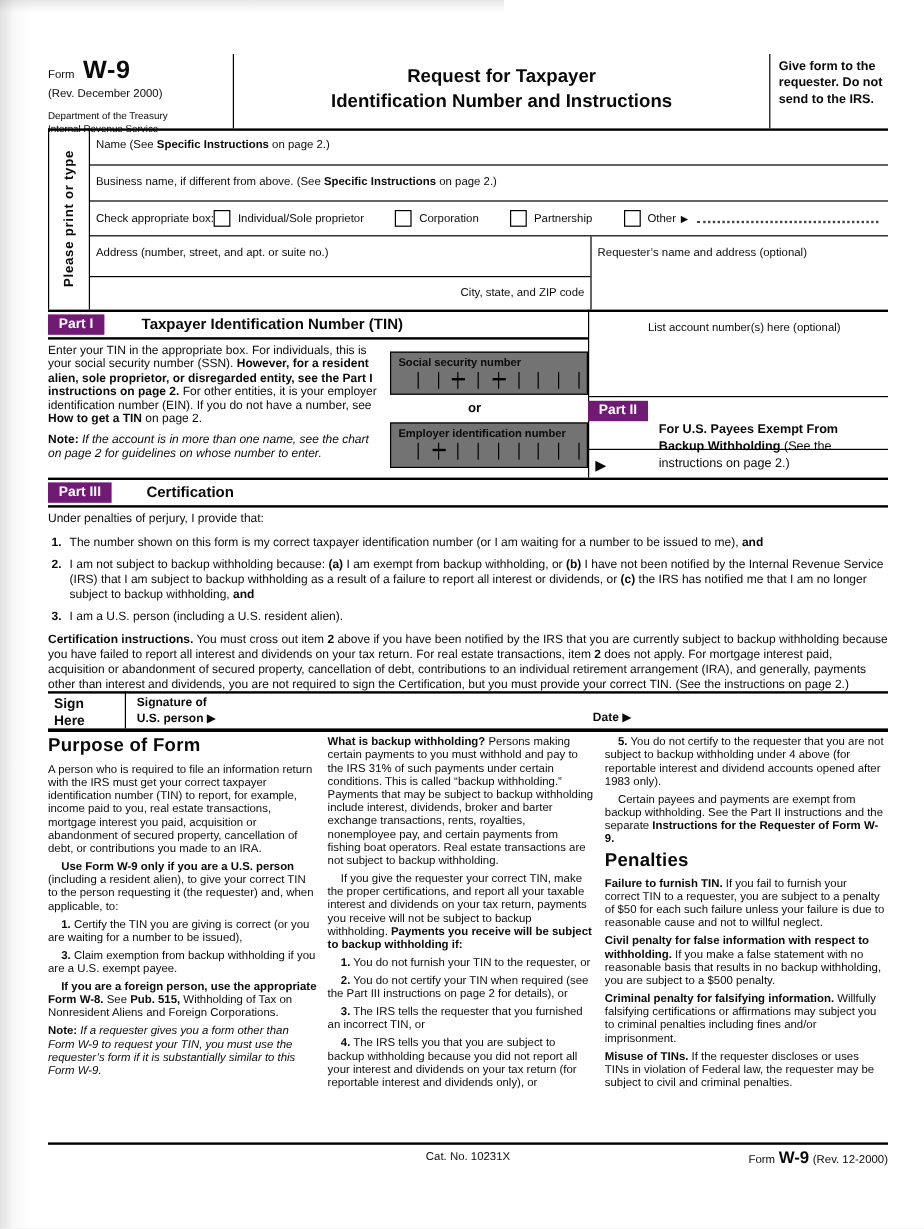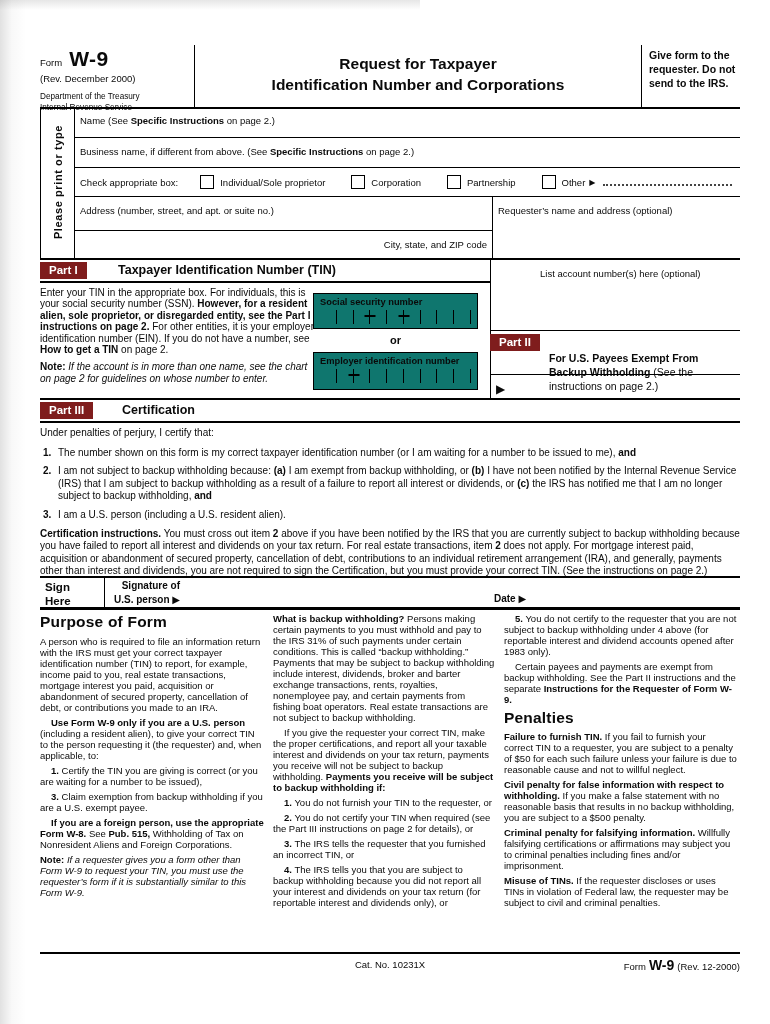--- a/index.html
+++ b/index.html
@@ -26,26 +26,26 @@
   .give-form{font-size:10.5px;font-weight:700;line-height:1.32;}
   
   .flabel{font-size:9.5px;}
   .cell{box-sizing:border-box;padding:3px 5px;}
   .vertical-label{writing-mode:vertical-rl;transform:rotate(180deg);
     font-weight:700;font-size:11px;letter-spacing:.6px;white-space:nowrap;}
   .cbx{width:12px;height:12px;border:1px solid #000;background:#fff;flex:0 0 auto;}
   .cb-item{display:flex;align-items:center;font-size:9.5px;}
   .dotline{flex:1;border-bottom:2px dotted #444;height:9px;margin:0 4px 3px 8px;}
   
-  .part-label{background:#7f1d1d;color:#fff;font-weight:700;font-size:11.5px;
+  .part-label{background:#701a75;color:#fff;font-weight:700;font-size:11.5px;
     padding:2px 9px 3px;display:inline-block;white-space:nowrap;}
   .part-title{font-weight:700;font-size:12.5px;text-align:right;}
   .body-text{font-size:10px;line-height:1.14;}
   .body-text p{margin:0 0 5px;}
-  .tin-box{position:absolute;border:1.5px solid #000;box-sizing:border-box;padding:3px 6px 20px;background:#0f766e;}
+  .tin-box{position:absolute;border:1.5px solid #000;box-sizing:border-box;padding:3px 6px 20px;background:#737373;margin-left:12px;}
   .tin-box .tl{font-weight:700;font-size:9.3px;}
   .comb{position:relative;display:flex;height:14px;margin-top:3px;}
   .comb>span{flex:1;border-right:1px solid #000;}
   .comb>span:last-child{border-right:none;}
   .comb .dash{position:absolute;top:5px;width:11px;height:2px;background:#000;transform:translateX(-50%);}
   .or-label{font-weight:700;font-size:11px;text-align:center;}
   .p2-title{font-size:10.5px;line-height:1.32;}
   .arrow{font-size:12px;}
   
   .p3-flow{font-size:10px;line-height:1.25;}
@@ -82,42 +82,42 @@
       </div>
       <div class="rev">(Rev. December 2000)</div>
       <div class="agency">
         <div>Department of the Treasury</div>
         <div>Internal Revenue Service</div>
       </div>
     </div>
     <div class="vline" style="left:154px;top:0;width:1px;height:62px;"></div>
     <div class="abs main-title" style="left:156px;top:8px;width:444px;">
       <div>Request for Taxpayer</div>
-      <div>Identification Number and Corporations</div>
+      <div>Identification Number and Instructions</div>
     </div>
     <div class="vline" style="left:601px;top:0;width:1px;height:62px;"></div>
     <div class="abs give-form" style="left:609px;top:4px;width:91px;">Give form to the requester. Do not send to the IRS.</div>
   </div>
   <div class="hline" style="left:40px;top:107px;width:700px;height:2px;"></div>
 
   <div class="abs" style="left:40px;top:107px;width:35px;height:151px;border-left:1px solid #000;border-right:1px solid #000;display:flex;align-items:center;justify-content:center;">
     <span class="vertical-label">Please print or type</span>
   </div>
 
   <div class="abs cell" style="left:75px;top:107px;width:665px;height:31px;border-bottom:1px solid #000;">
     <span class="flabel"><span>Name (See </span><span class="s-b">Specific Instructions</span><span> on page 2.)</span></span>
   </div>
 
   <div class="abs cell" style="left:75px;top:138px;width:665px;height:30px;border-bottom:1px solid #000;">
     <span class="flabel"><span>Business name, if different from above. (See </span><span class="s-b">Specific Instructions</span><span> on page 2.)</span></span>
   </div>
 
   <div class="abs" style="left:75px;top:168px;width:665px;height:29px;border-bottom:1px solid #000;display:flex;align-items:center;padding:0 4px 0 5px;">
     <span class="flabel">Check appropriate box:</span>
-    <span class="cb-item" style="margin-left:22px;">
+    <span class="cb-item" style="">
       <span class="cbx"></span>
       <span style="margin-left:6px;">Individual/Sole proprietor</span>
     </span>
     <span class="cb-item" style="margin-left:26px;">
       <span class="cbx"></span>
       <span style="margin-left:6px;">Corporation</span>
     </span>
     <span class="cb-item" style="margin-left:26px;">
       <span class="cbx"></span>
       <span style="margin-left:6px;">Partnership</span>
@@ -195,21 +195,21 @@
   <div class="abs" style="left:496px;top:379px;width:240px;height:17px;">
     <span class="arrow">▶</span>
   </div>
   <div class="hline" style="left:40px;top:398px;width:700px;height:2px;"></div>
 
   <div class="abs part-label" style="left:40px;top:402px;">Part III</div>
   <div class="abs part-title" style="left:122px;top:403px;">Certification</div>
   <div class="hline" style="left:40px;top:421px;width:700px;height:2px;"></div>
 
   <div class="abs p3-flow" style="left:40px;top:427px;width:700px;">
-    <p class="p3-intro">Under penalties of perjury, I certify that:</p>
+    <p class="p3-intro">Under penalties of perjury, I provide that:</p>
     <div class="p3-item">
       <span class="num">1.</span>
       <span class="txt"><span>The number shown on this form is my correct taxpayer identification number (or I am waiting for a number to be issued to me), </span><span class="s-b">and</span></span>
     </div>
     <div class="p3-item">
       <span class="num">2.</span>
       <span class="txt"><span>I am not subject to backup withholding because: </span><span class="s-b">(a)</span><span> I am exempt from backup withholding, or </span><span class="s-b">(b)</span><span> I have not been notified by the Internal Revenue Service (IRS) that I am subject to backup withholding as a result of a failure to report all interest or dividends, or </span><span class="s-b">(c)</span><span> the IRS has notified me that I am no longer subject to backup withholding, </span><span class="s-b">and</span></span>
     </div>
     <div class="p3-item">
       <span class="num">3.</span>
@@ -217,21 +217,21 @@
     </div>
     <p class="p3-instr"><span class="s-b">Certification instructions.</span><span> You must cross out item </span><span class="s-b">2</span><span> above if you have been notified by the IRS that you are currently subject to backup withholding because you have failed to report all interest and dividends on your tax return. For real estate transactions, item </span><span class="s-b">2</span><span> does not apply. For mortgage interest paid, acquisition or abandonment of secured property, cancellation of debt, contributions to an individual retirement arrangement (IRA), and generally, payments other than interest and dividends, you are not required to sign the Certification, but you must provide your correct TIN. (See the instructions on page 2.)</span></p>
   </div>
 
   <div class="hline" style="left:40px;top:576px;width:700px;height:1.5px;"></div>
   <div class="abs sign-word" style="left:45px;top:580px;">
     <div>Sign</div>
     <div>Here</div>
   </div>
   <div class="vline" style="left:104px;top:576px;width:1px;height:31px;"></div>
-  <div class="abs sig-label" style="left:114px;top:579px;text-align:right;">
+  <div class="abs sig-label" style="left:114px;top:579px;">
     <div>Signature of</div>
     <div>U.S. person ▶</div>
   </div>
   <div class="abs" style="left:190px;top:580px;width:290px;height:26px;"></div>
   <div class="abs sig-label" style="left:494px;top:592px;">Date ▶</div>
   <div class="abs" style="left:532px;top:580px;width:205px;height:26px;"></div>
   <div class="hline" style="left:40px;top:607px;width:700px;height:2.5px;"></div>
 
   <div class="abs col" style="left:40px;top:613px;width:224px;">
     <h2>Purpose of Form</h2>

